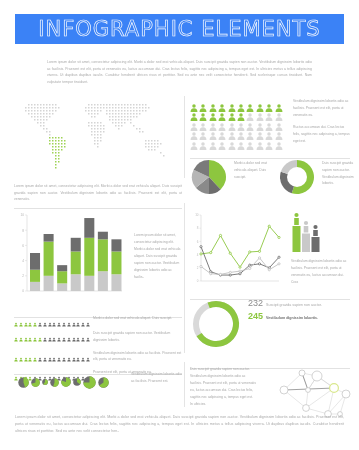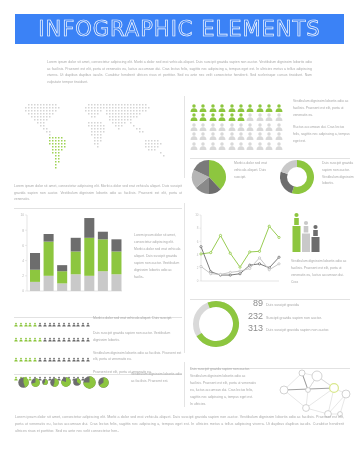--- a/index.html
+++ b/index.html
@@ -790,30 +790,26 @@
 
   <div id="stats-block">
     <div id="gauge">
       <svg viewBox="0 0 52 52" width="52" height="52">
         <circle cx="26" cy="26" r="20" fill="none" stroke="#d9d9d9" stroke-width="6"></circle>
         <path id="gauge-arc" fill="none" stroke="#8dc63f" stroke-width="6" d="M 18.63750894630644 7.404470282234975 A 20 20 0 1 1 9.113441489959698 36.71653589957993"></path>
       </svg>
     </div>
     <div class="stat-list" id="stat-list">
         <div class="stat-row">
-          <span class="stat-num">89</span>
-          <span class="stat-lbl">Duis suscipit gravida</span>
-        </div>
-        <div class="stat-row">
           <span class="stat-num">232</span>
           <span class="stat-lbl">Suscipit gravida sapien non auctor.</span>
         </div>
         <div class="stat-row">
-          <span class="stat-num">313</span>
-          <span class="stat-lbl">Duis suscipit gravida sapien non auctor.</span>
+          <span class="stat-num green bold">245</span>
+          <span class="stat-lbl dark">Vestibulum dignissim lobortis.</span>
         </div>
       </div>
   </div>
 
   <hr class="hr" style="position:absolute; left:14px; top:309px; width:168px;">
 
   <div id="people-bars">
       <div class="pb-row">
         <div class="pb-icons">
           <span class="p2"><svg viewBox="0 0 10 10" width="4" height="9">

